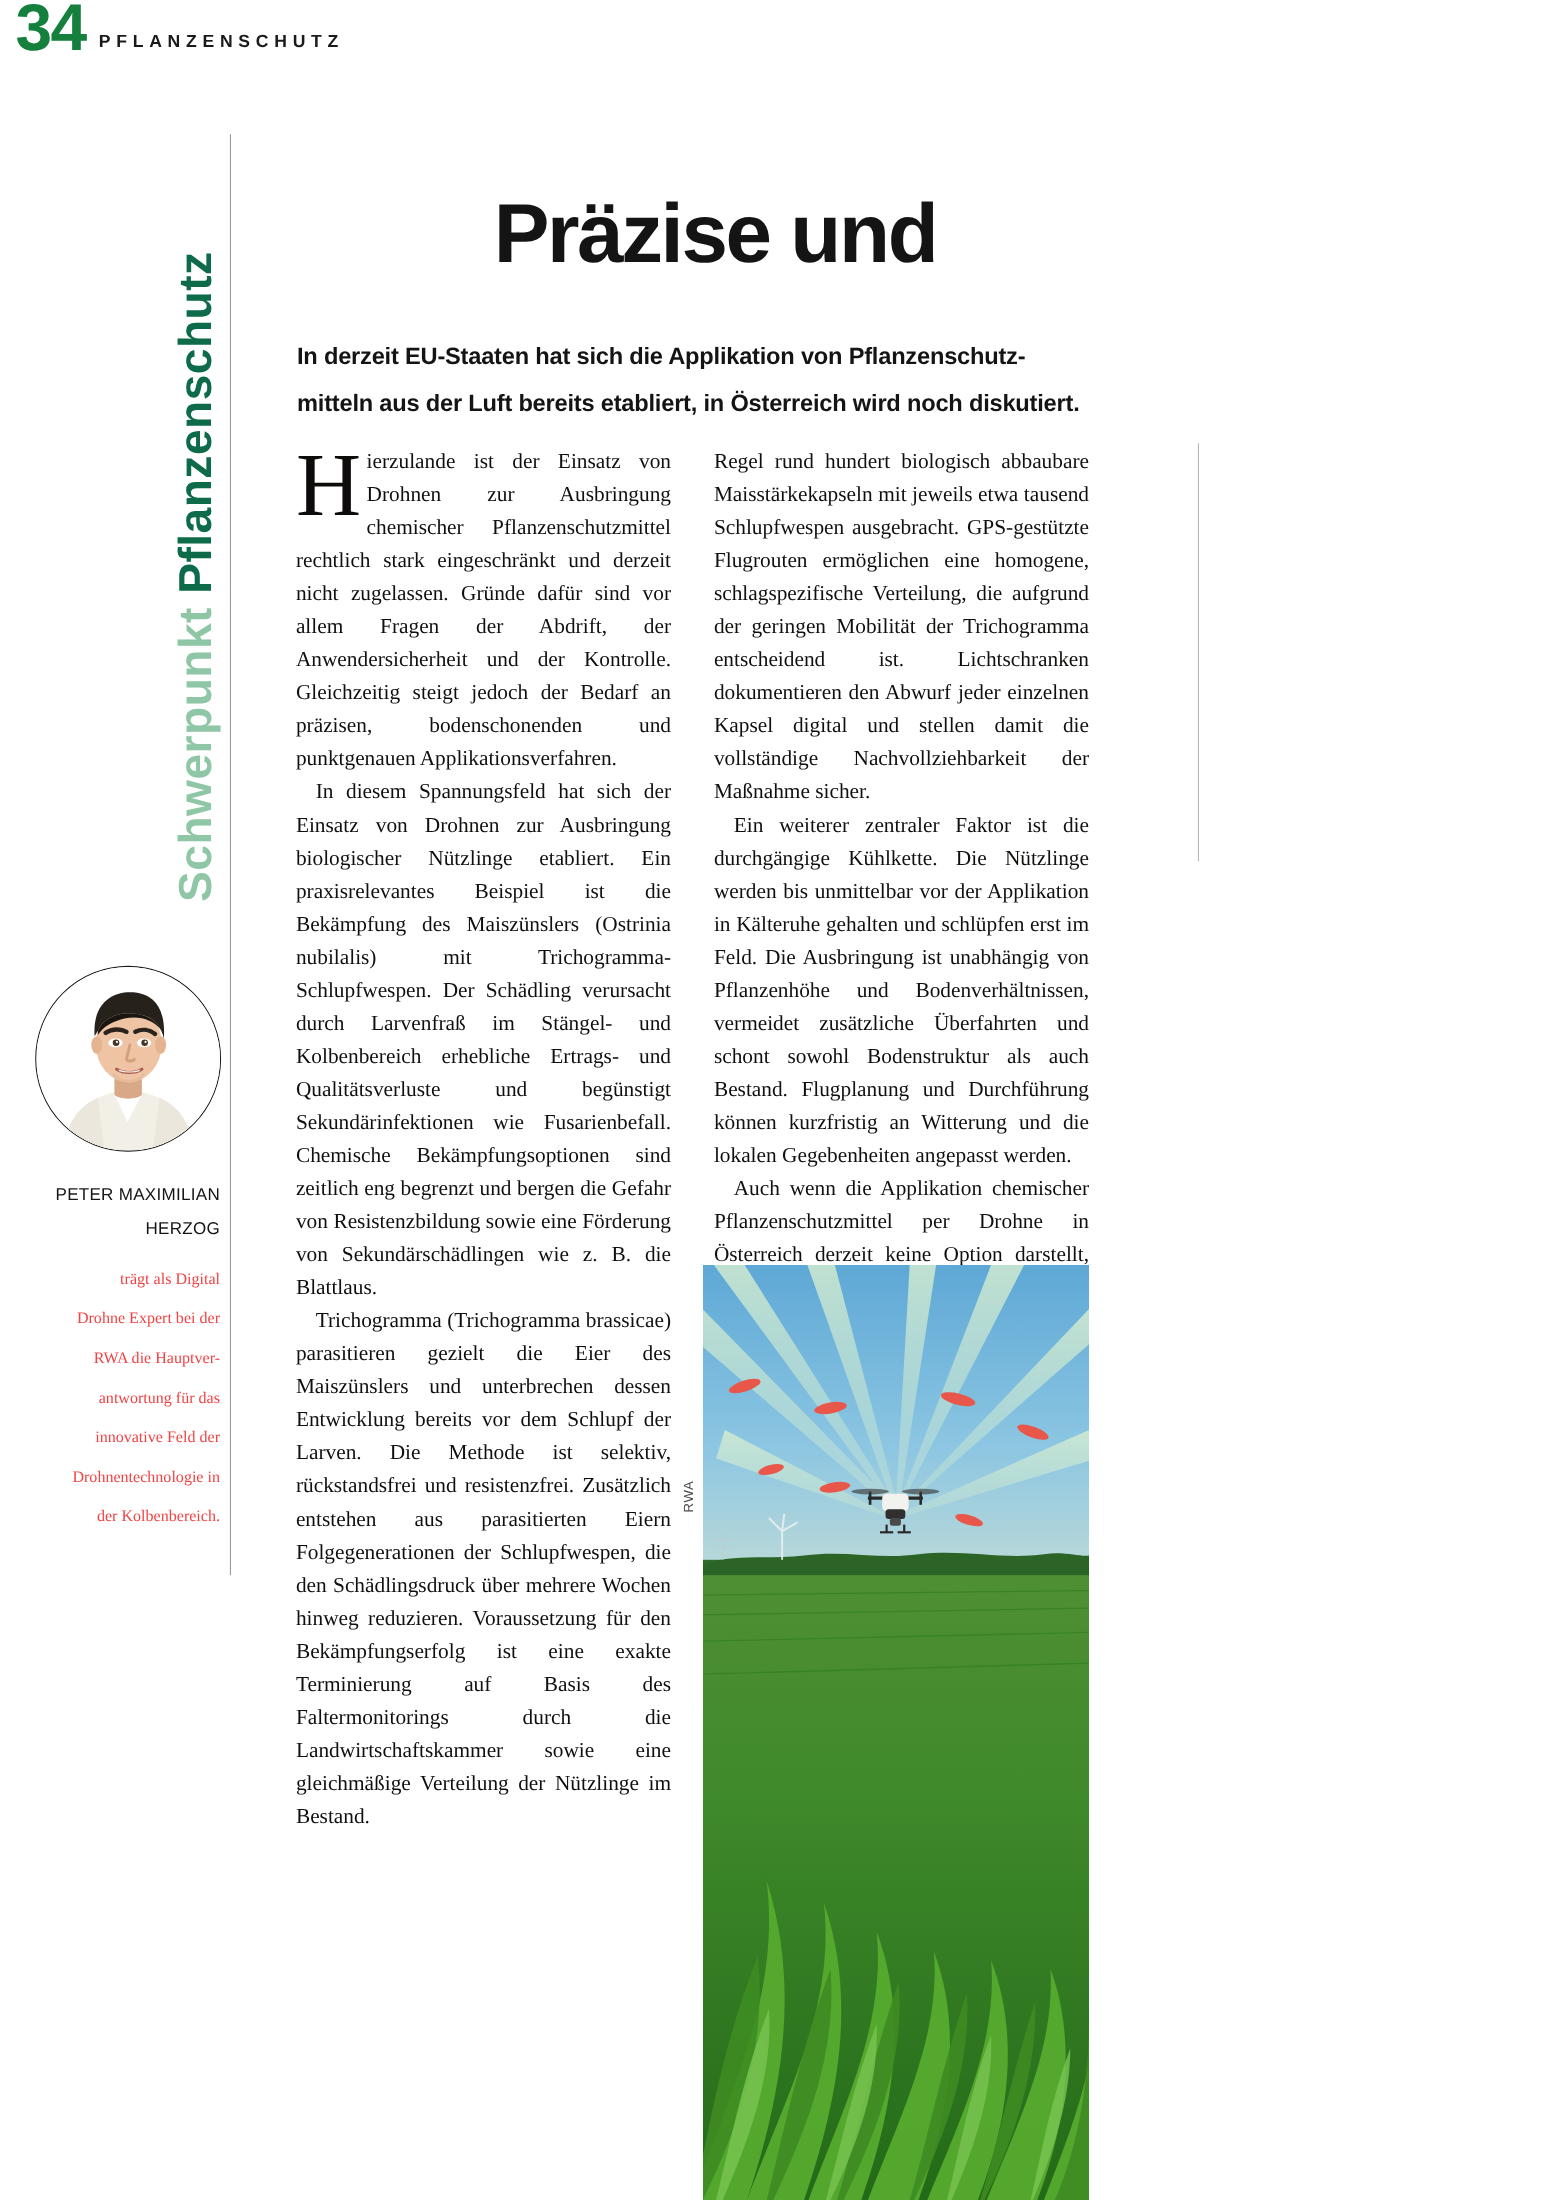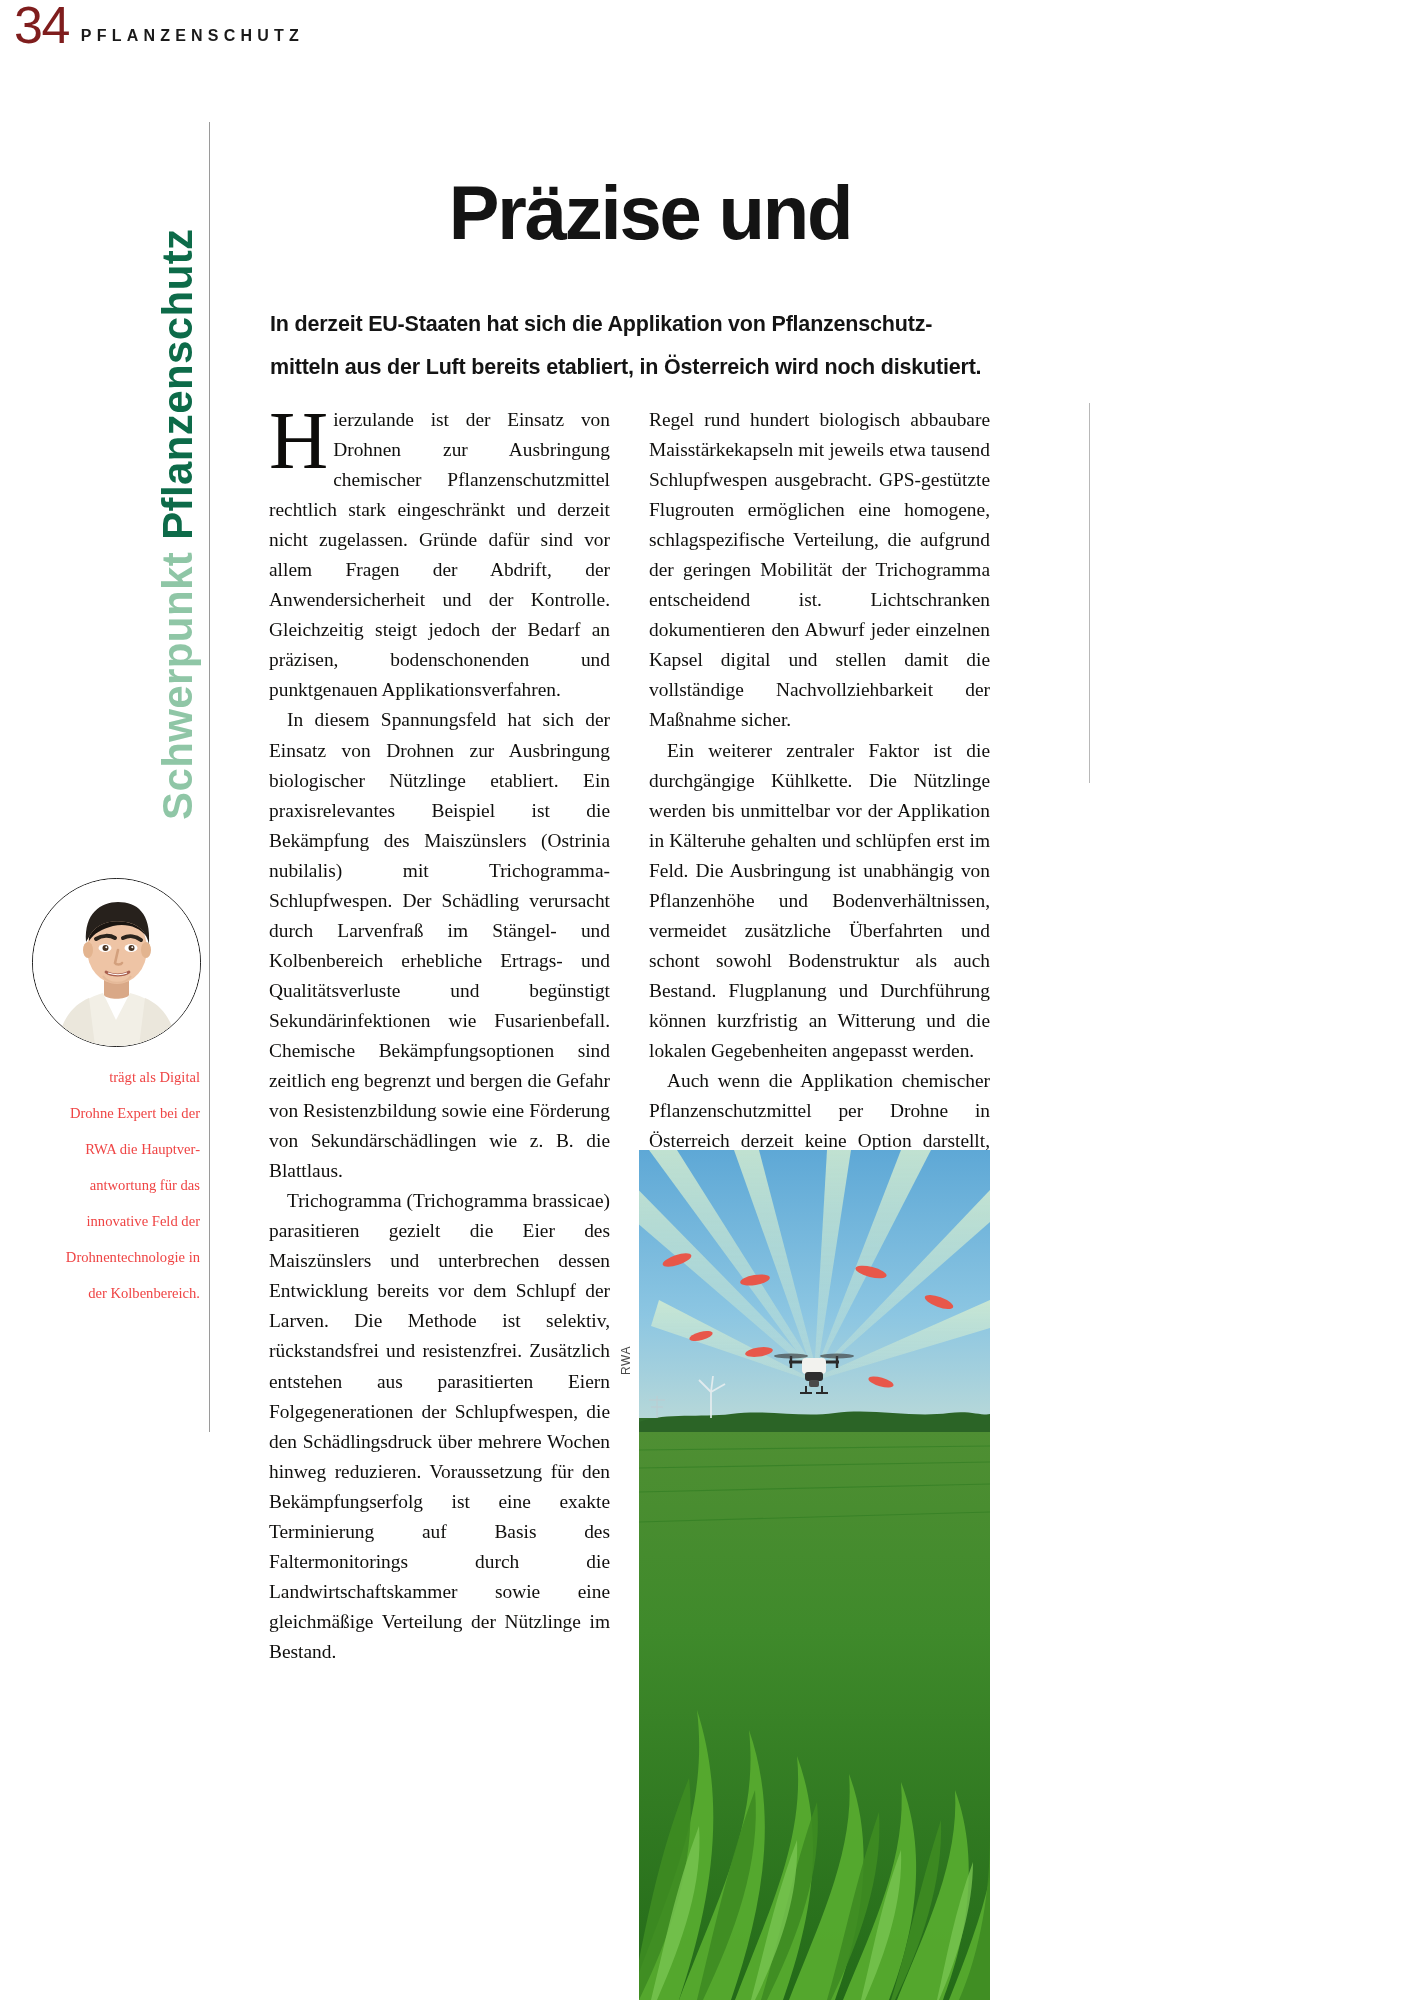--- a/index.html
+++ b/index.html
@@ -18,25 +18,25 @@
   
   #running-head {
     position: absolute;
     left: 14px;
     top: 2px;
     display: flex;
     align-items: baseline;
   }
   #folio-number {
     font-family: "Liberation Sans", sans-serif;
-    font-weight: 400;
-    font-size: 52px;
+    font-weight: 700;
+    font-size: 60px;
     line-height: 46px;
     letter-spacing: -1.5px;
-    color: #7f1d1d;
+    color: #15803d;
   }
   #running-head-title {
     font-family: "Liberation Sans", sans-serif;
     font-weight: 700;
     font-size: 16px;
     letter-spacing: 5.2px;
     color: #1a1a1a;
     margin-left: 12px;
     position: relative;
     top: -2px;
@@ -294,20 +294,24 @@
       <circle cx="73.3" cy="68.2" r="1" fill="#ffffff"></circle>
       <circle cx="99.3" cy="68.2" r="1" fill="#ffffff"></circle>
 
       <path d="M85 71 L82 84 C83 86 88 86 89 84" stroke="#d3a07d" stroke-width="2.6" fill="none" stroke-linecap="round"></path>
 
       <path d="M73 93 C79 97 90 97 96 93" stroke="#a9604f" stroke-width="2.8" fill="none" stroke-linecap="round"></path>
       <path d="M75 94 C81 96 89 96 94 94" stroke="#ffffff" stroke-width="1.2" fill="none"></path>
 
       <path d="M70 97 C76 106 92 106 98 97" stroke="#dfb391" stroke-width="2" fill="none" opacity="0.6"></path>
     </svg>
+  </div>
+  <div id="author-name">
+    <span>PETER MAXIMILIAN</span><br>
+    <span>HERZOG</span>
   </div>
   <div id="author-bio">
     <span class="bio-line">trägt als Digital</span>
     <span class="bio-line">Drohne Expert bei der</span>
     <span class="bio-line">RWA die Hauptver-</span>
     <span class="bio-line">antwortung für das</span>
     <span class="bio-line">innovative Feld der</span>
     <span class="bio-line">Drohnentechnologie in</span>
     <span class="bio-line">der Kolbenbereich.</span>
   </div>

